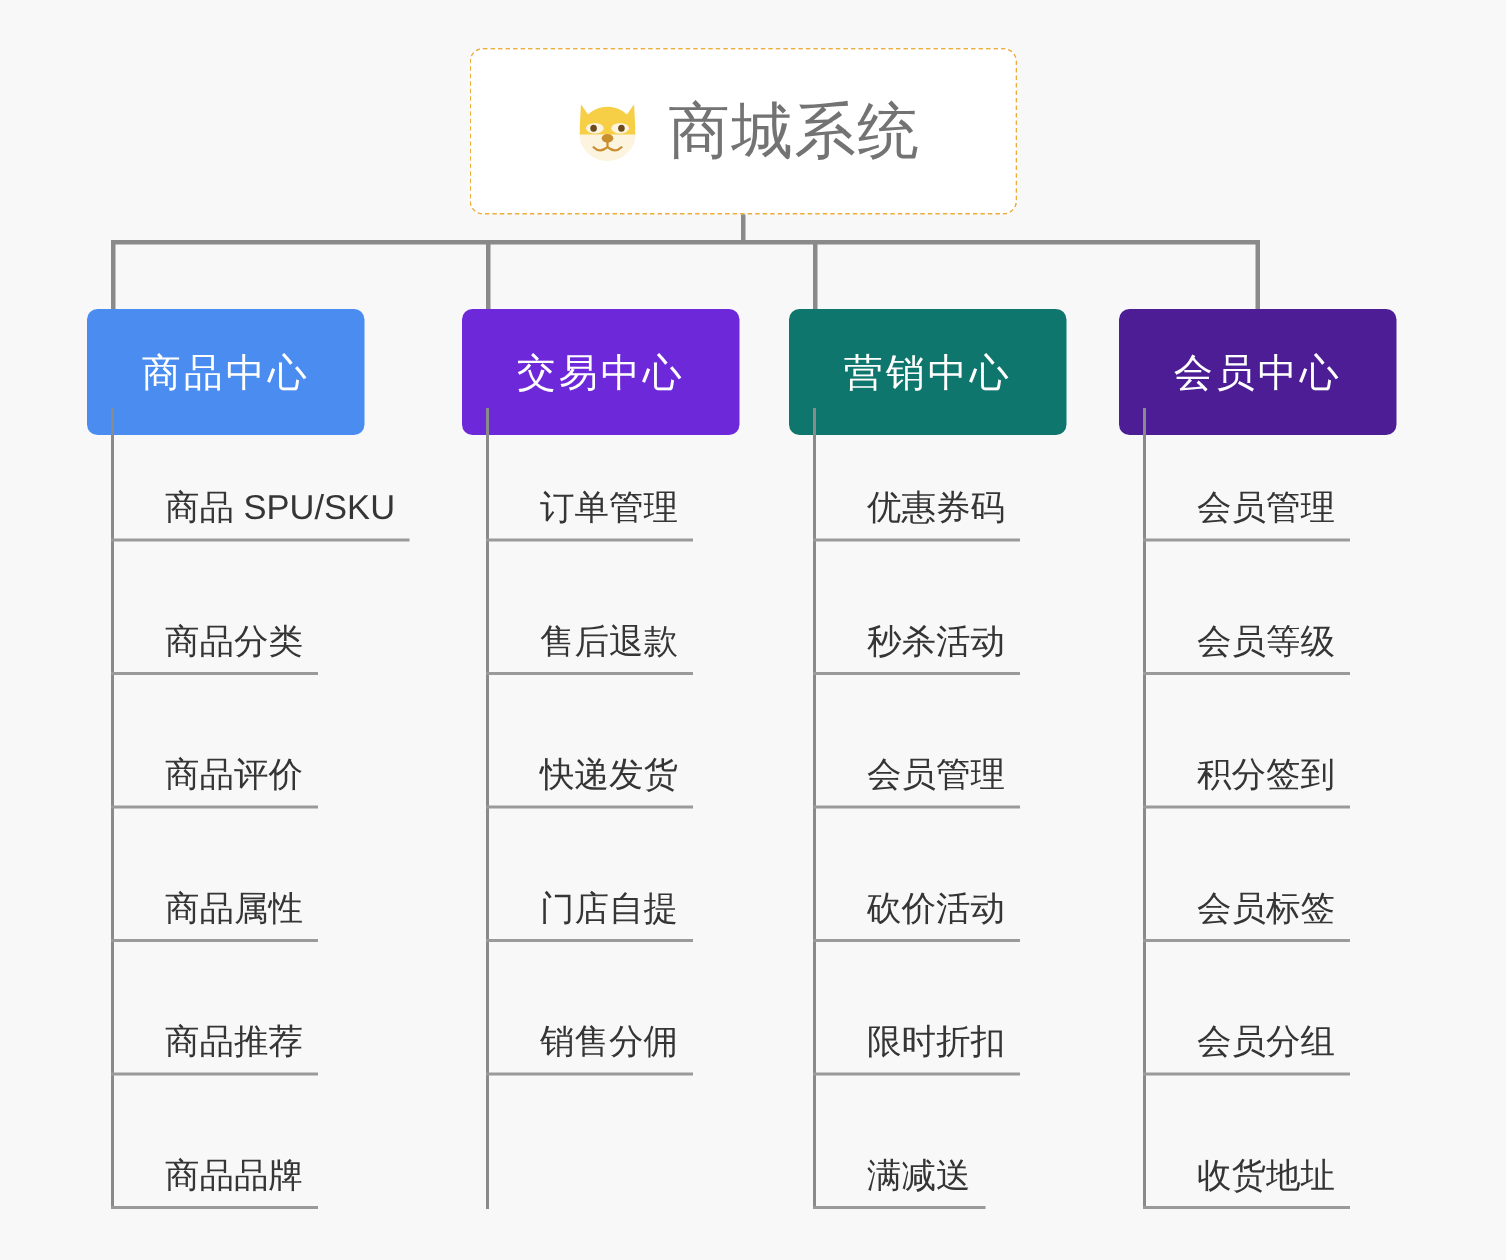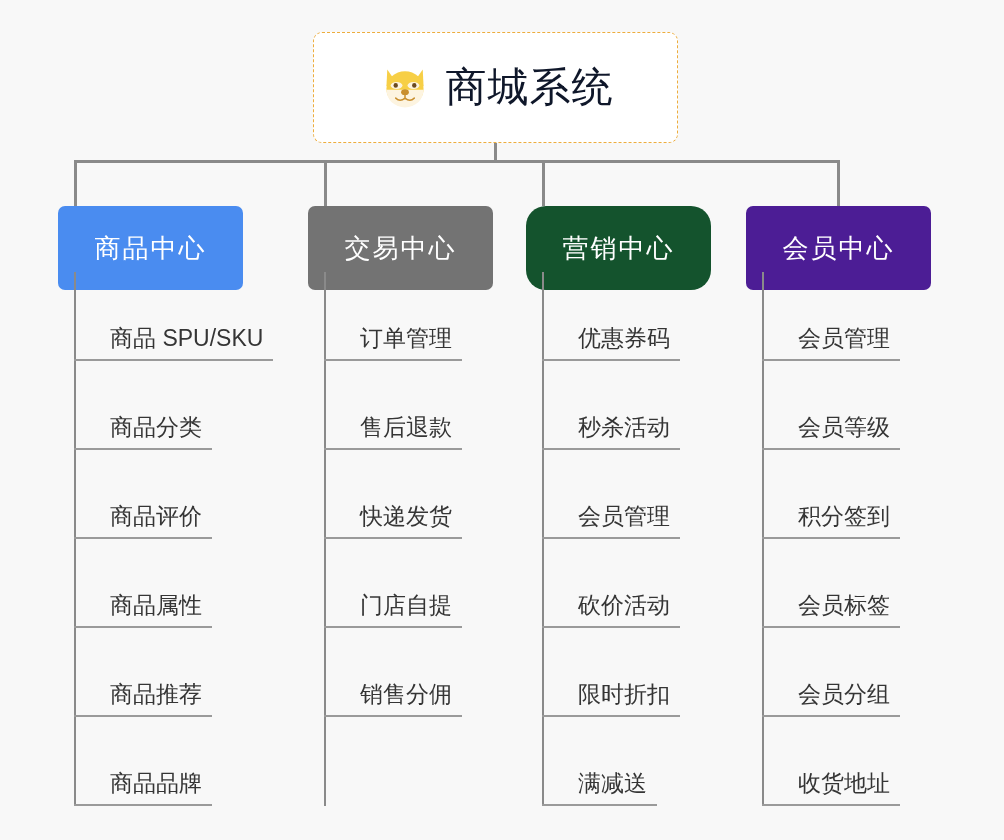--- a/index.html
+++ b/index.html
@@ -39,21 +39,21 @@
   .root-emoji {
     width: 54px;
     height: 54px;
     position: relative;
     flex: none;
     display: block;
   }
   .root-title {
     font-size: 41px;
     line-height: 1;
-    color: #0f172a;
+    color: #737373;
     letter-spacing: 1px;
     white-space: nowrap;
     font-weight: 400;
   }
 
   
   .line {
     position: absolute;
     background: #8a8a8a;
   }
@@ -170,21 +170,21 @@
       <div class="leaf">
           <span class="leaf-label">商品推荐</span>
         </div>
       <div class="leaf">
           <span class="leaf-label">商品品牌</span>
         </div>
     </div>
   </div>
 
   <div class="column" style="left:308px;">
-    <div class="cat-header" style="background: #737373;">交易中心</div>
+    <div class="cat-header" style="background: #6d28d9;">交易中心</div>
     <div class="trunk" style="height: 534px;"></div>
     <div class="leaves">
       <div class="leaf">
           <span class="leaf-label">订单管理</span>
         </div>
       <div class="leaf">
           <span class="leaf-label">售后退款</span>
         </div>
       <div class="leaf">
           <span class="leaf-label">快递发货</span>
@@ -192,21 +192,21 @@
       <div class="leaf">
           <span class="leaf-label">门店自提</span>
         </div>
       <div class="leaf">
           <span class="leaf-label">销售分佣</span>
         </div>
     </div>
   </div>
 
   <div class="column" style="left:526px;">
-    <div class="cat-header" style="background: #14532d; border-radius: 20px;">营销中心</div>
+    <div class="cat-header" style="background: #0f766e;">营销中心</div>
     <div class="trunk" style="height: 534px;"></div>
     <div class="leaves">
       <div class="leaf">
           <span class="leaf-label">优惠券码</span>
         </div>
       <div class="leaf">
           <span class="leaf-label">秒杀活动</span>
         </div>
       <div class="leaf">
           <span class="leaf-label">会员管理</span>

